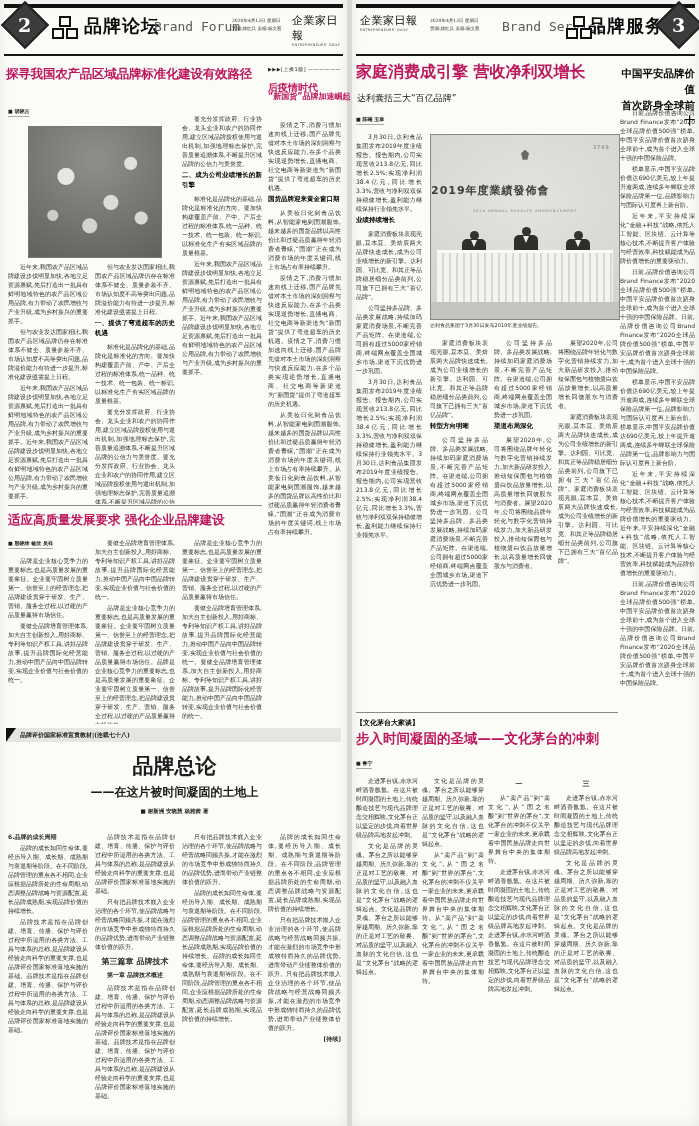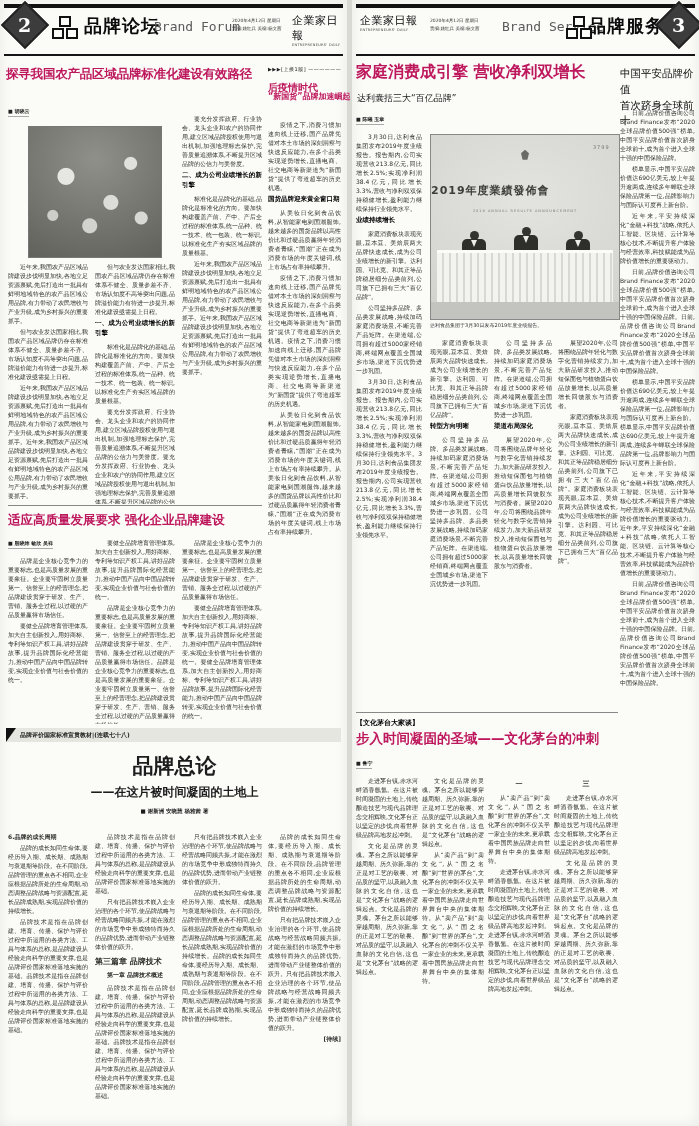--- a/index.html
+++ b/index.html
@@ -28,21 +28,21 @@
   .mast-en{font-size:3.5px;color:#444;letter-spacing:.3px;}
   
   .headline{position:absolute;font-weight:bold;color:#be185d;line-height:1.2;white-space:nowrap;}
   .subtitle{position:absolute;color:#222;}
   .byline{position:absolute;font-size:5px;font-weight:bold;color:#222;border-bottom:1px solid #aaa;padding-bottom:2px;}
   .col{position:absolute;overflow:hidden;font-size:6px;line-height:1.5;text-align:justify;color:#2e2e2c;}
   .col p{margin:0 0 2px 0;text-indent:2em;}
   .col .sub{font-weight:bold;font-size:6.5px;margin:3px 0;text-indent:0;color:#000;}
   .col .secnum{text-align:center;font-weight:bold;font-size:7px;text-indent:0;margin:3px 0;}
   .col .lead{font-weight:bold;text-indent:0;}
-  .col .chap{text-align:left;font-weight:bold;font-size:8px;text-indent:0;margin:5px 0 2px;}
+  .col .chap{text-align:center;font-weight:bold;font-size:8px;text-indent:0;margin:5px 0 2px;}
   .col .chap2{text-align:center;font-weight:bold;font-size:6px;text-indent:0;margin:0 0 4px;}
   .col .tail{text-align:right;font-weight:bold;text-indent:0;}
   .mark{position:absolute;font-size:5px;color:#222;letter-spacing:.5px;white-space:nowrap;}
   .caption{position:absolute;font-size:5px;color:#333;}
   
   .photo1{position:absolute;background:
       radial-gradient(circle at 28% 38%, #e6e6e3 0 8px, rgba(0,0,0,0) 9px),
       radial-gradient(circle at 62% 58%, #dcdcd8 0 7px, rgba(0,0,0,0) 8px),
       radial-gradient(circle at 77% 28%, #e0e0dc 0 6px, rgba(0,0,0,0) 7px),
       radial-gradient(circle at 46% 76%, #d2d2ce 0 7px, rgba(0,0,0,0) 8px),
@@ -70,21 +70,21 @@
   .conf-table{position:absolute;left:3%;right:3%;bottom:9%;height:27%;
               background:repeating-linear-gradient(90deg,#f3f3f0 0 5px,#d7d7d3 5px 7px);
               border-top:3px solid #fbfbf9;}
   .conf-floor{position:absolute;left:0;right:0;bottom:0;height:9%;background:#c3c3bf;}
   
   .serial{position:absolute;background:#e6e6e1;display:flex;align-items:center;}
   .serial .flag{width:0;height:0;border-top:14px solid #111;border-right:10px solid rgba(0,0,0,0);margin-right:4px;}
   .serial .stext{font-size:6px;font-weight:bold;color:#222;}
   .booktitle{position:absolute;text-align:center;font-weight:bold;}
   .cmark{position:absolute;font-size:7px;font-weight:bold;color:#000;white-space:nowrap;}
-  .sideheadline{position:absolute;font-weight:normal;text-align:left;color:#0a0a0a;line-height:1.5;}
+  .sideheadline{position:absolute;font-weight:bold;text-align:right;color:#0a0a0a;line-height:1.5;}
 </style>
 </head>
 <body>
 
 <div class="sheet">
 
   <section class="page" style="left:0">
     <div class="topbar"></div>
     <div class="badge" style="left:8px;top:8px">
         <span>2</span>
@@ -109,21 +109,21 @@
     <div class="headline" style="left:6px;top:66px;font-size:12.5px;letter-spacing:-.2px">探寻我国农产品区域品牌标准化建设有效路径</div>
     <div class="byline" style="left:8px;top:108px">■ 胡晓云</div>
     <div class="photo1" style="left:28px;top:126px;width:132px;height:130px"></div>
     <div class="col" style="left:8px;top:262px;width:80px;height:242px">
       <p>近年来,我国农产品区域品牌建设步伐明显加快,各地立足资源禀赋,先后打造出一批具有鲜明地域特色的农产品区域公用品牌,有力带动了农民增收与产业升级,成为乡村振兴的重要抓手。</p>
       <p>但与农业发达国家相比,我国农产品区域品牌仍存在标准体系不健全、质量参差不齐、市场认知度不高等突出问题,品牌溢价能力有待进一步提升,标准化建设亟需提上日程。</p>
       <p>近年来,我国农产品区域品牌建设步伐明显加快,各地立足资源禀赋,先后打造出一批具有鲜明地域特色的农产品区域公用品牌,有力带动了农民增收与产业升级,成为乡村振兴的重要抓手。近年来,我国农产品区域品牌建设步伐明显加快,各地立足资源禀赋,先后打造出一批具有鲜明地域特色的农产品区域公用品牌,有力带动了农民增收与产业升级,成为乡村振兴的重要抓手。</p>
     </div>
     <div class="col" style="left:95px;top:262px;width:80px;height:242px">
       <p>但与农业发达国家相比,我国农产品区域品牌仍存在标准体系不健全、质量参差不齐、市场认知度不高等突出问题,品牌溢价能力有待进一步提升,标准化建设亟需提上日程。</p>
-      <div class="sub">一、成为公司业绩增长的新引擎</div>
+      <div class="sub">一、提供了弯道超车的历史机遇</div>
       <p>标准化是品牌化的基础,品牌化是标准化的方向。要加快构建覆盖产前、产中、产后全过程的标准体系,统一品种、统一技术、统一包装、统一标识,以标准化生产夯实区域品牌的质量根基。</p>
       <p>要充分发挥政府、行业协会、龙头企业和农户的协同作用,建立区域品牌授权使用与退出机制,加强地理标志保护,完善质量追溯体系,不断提升区域品牌的公信力与美誉度。要充分发挥政府、行业协会、龙头企业和农户的协同作用,建立区域品牌授权使用与退出机制,加强地理标志保护,完善质量追溯体系,不断提升区域品牌的公信力与美誉度。</p>
     </div>
     <div class="col" style="left:182px;top:114px;width:80px;height:390px">
       <p>要充分发挥政府、行业协会、龙头企业和农户的协同作用,建立区域品牌授权使用与退出机制,加强地理标志保护,完善质量追溯体系,不断提升区域品牌的公信力与美誉度。</p>
       <div class="sub">二、成为公司业绩增长的新引擎</div>
       <p>标准化是品牌化的基础,品牌化是标准化的方向。要加快构建覆盖产前、产中、产后全过程的标准体系,统一品种、统一技术、统一包装、统一标识,以标准化生产夯实区域品牌的质量根基。</p>
       <p>近年来,我国农产品区域品牌建设步伐明显加快,各地立足资源禀赋,先后打造出一批具有鲜明地域特色的农产品区域公用品牌,有力带动了农民增收与产业升级,成为乡村振兴的重要抓手。近年来,我国农产品区域品牌建设步伐明显加快,各地立足资源禀赋,先后打造出一批具有鲜明地域特色的农产品区域公用品牌,有力带动了农民增收与产业升级,成为乡村振兴的重要抓手。</p>
     </div>
 

